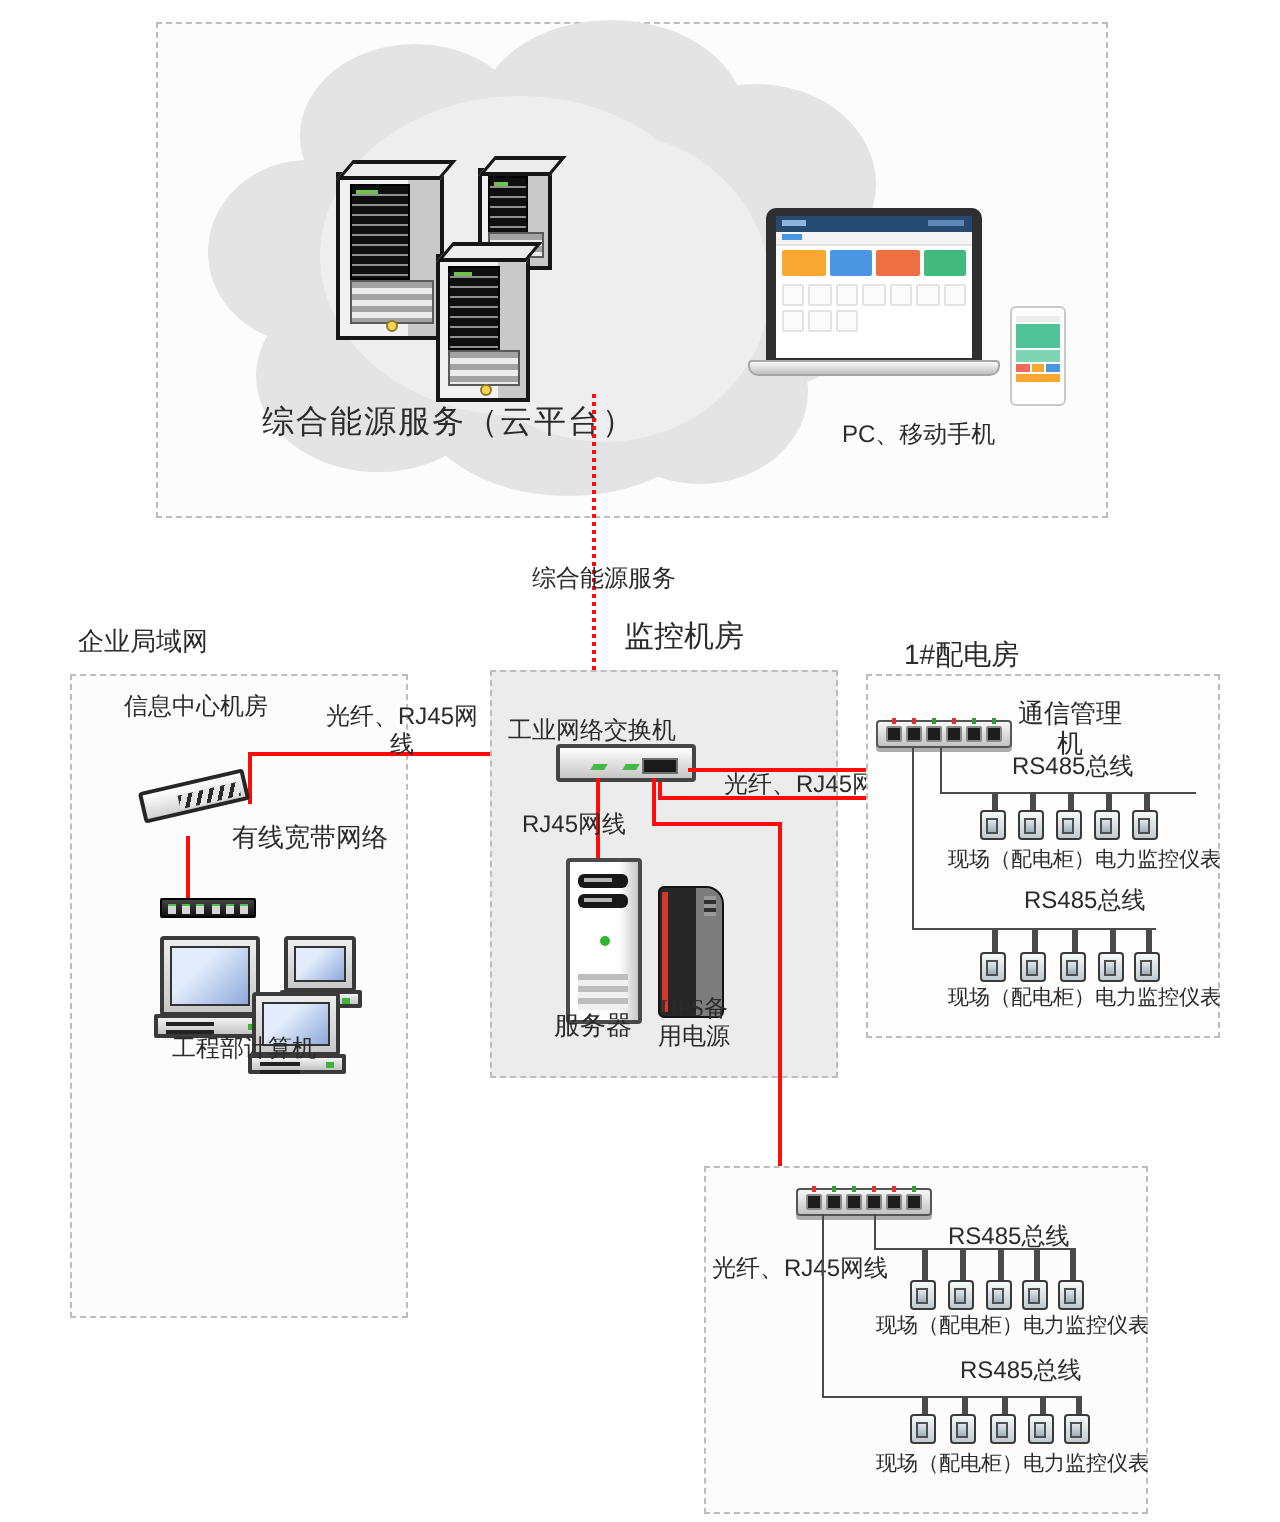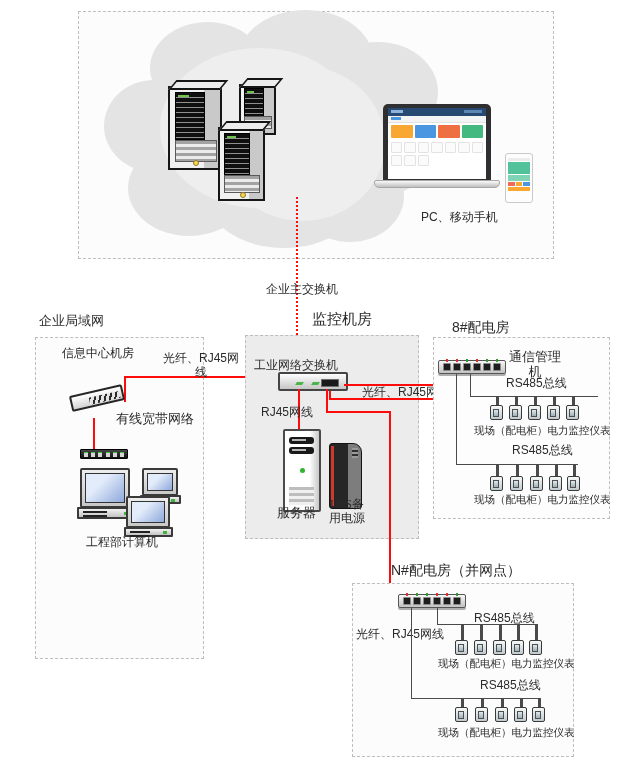--- a/index.html
+++ b/index.html
@@ -134,20 +134,21 @@
     <span class="t-panel"></span>
     <span class="t-vents"></span>
     <span class="t-led"></span>
   </div>
   <div class="tower" style="left:218px;top:127px;width:43px;height:70px;">
     <span class="t-panel"></span>
     <span class="t-vents"></span>
     <span class="t-led"></span>
   </div>
 
+  <div class="lbl fs16" style="left:131px;top:203px;">综合能源服务（云平台）</div>
 
   <div class="laptop">
     <div class="lap-screen">
       <div class="ls-top"></div>
       <div class="ls-nav"></div>
       <div class="ls-tiles">
           <span class="tile t1"></span>
           <span class="tile t2"></span>
           <span class="tile t3"></span>
           <span class="tile t4"></span>
@@ -174,21 +175,21 @@
     <div class="ph-row">
         <span class="ph-c c1"></span>
         <span class="ph-c c2"></span>
         <span class="ph-c c3"></span>
       </div>
     <div class="ph-o"></div>
   </div>
   <div class="lbl fs12" style="left:421px;top:211px;">PC、移动手机</div>
 
   <div class="dotted-red" style="left:296px;top:197px;height:174px;"></div>
-  <div class="lbl fs12" style="left:266px;top:283px;">企业主交换机</div>
+  <div class="lbl fs12" style="left:266px;top:283px;">综合能源服务</div>
 
   <div class="lbl fs13" style="left:39px;top:314px;">企业局域网</div>
   <div class="dashed-box" style="left:35px;top:337px;width:167px;height:320px;"></div>
   <div class="lbl fs12" style="left:62px;top:347px;">信息中心机房</div>
 
   <div class="redline" style="left:124px;top:376px;width:156px;height:2px;"></div>
   <div class="redline" style="left:124px;top:376px;width:2px;height:26px;"></div>
   <div class="lbl fs11 center" style="left:158px;top:352px;width:86px;white-space:normal;">
     <span style="display:block;">光纤、RJ45网</span>
     <span style="display:block;">线</span>
@@ -212,21 +213,21 @@
     </div>
   <div class="pccase" style="left:77px;top:507px;width:57px;height:12px;"></div>
   <div class="mon" style="left:142px;top:468px;width:36px;height:28px;">
       <i></i>
     </div>
   <div class="pccase" style="left:140px;top:495px;width:41px;height:9px;"></div>
   <div class="mon" style="left:126px;top:496px;width:44px;height:32px;">
       <i></i>
     </div>
   <div class="pccase" style="left:124px;top:527px;width:49px;height:10px;"></div>
-  <div class="lbl fs12" style="left:86px;top:536px;">工程部计算机</div>
+  <div class="lbl fs12" style="left:86px;top:518px;">工程部计算机</div>
 
   <div class="lbl fs15" style="left:312px;top:310px;">监控机房</div>
   <div class="dashed-box" style="left:245px;top:335px;width:172px;height:202px;background:#ececec;"></div>
 
   <div class="lbl fs12" style="left:254px;top:359px;">工业网络交换机</div>
   <div class="indswitch">
     <span class="isw-led" style="left:16px;"></span>
     <span class="isw-led" style="left:32px;"></span>
     <span class="isw-slot"></span>
   </div>
@@ -252,21 +253,21 @@
     <span class="s-vents"></span>
   </div>
   <div class="lbl fs13" style="left:277px;top:506px;">服务器</div>
 
   <div class="ups"></div>
   <div class="lbl fs11 serif center" style="left:326px;top:498px;width:42px;white-space:normal;">
     <span style="display:block;">UPS备</span>
     <span style="display:block;text-align:center;">用电源</span>
   </div>
 
-  <div class="lbl fs14" style="left:452px;top:319px;">8#配电房</div>
+  <div class="lbl fs14" style="left:452px;top:319px;">1#配电房</div>
   <div class="dashed-box" style="left:433px;top:337px;width:175px;height:180px;background:#fdfdfd;"></div>
 
   <div class="commhub" style="left:438px;top:360px;">
     <span class="cport">
         <span class="led r"></span>
         <span class="jack"></span>
       </span>
     <span class="cport">
         <span class="led r"></span>
         <span class="jack"></span>
@@ -316,21 +317,20 @@
   <div class="line" style="left:536px;top:464px;width:3px;height:13px;"></div>
   <div class="line" style="left:555px;top:464px;width:3px;height:13px;"></div>
   <div class="line" style="left:573px;top:464px;width:3px;height:13px;"></div>
   <div class="meter" style="left:490px;top:476px;"></div>
   <div class="meter" style="left:510px;top:476px;"></div>
   <div class="meter" style="left:530px;top:476px;"></div>
   <div class="meter" style="left:549px;top:476px;"></div>
   <div class="meter" style="left:567px;top:476px;"></div>
   <div class="lbl fs10" style="left:474px;top:493px;">现场（配电柜）电力监控仪表</div>
 
-  <div class="lbl fs14" style="left:391px;top:562px;">N#配电房（并网点）</div>
   <div class="dashed-box" style="left:352px;top:583px;width:220px;height:172px;"></div>
 
   <div class="commhub" style="left:398px;top:594px;">
     <span class="cport">
         <span class="led r"></span>
         <span class="jack"></span>
       </span>
     <span class="cport">
         <span class="led g"></span>
         <span class="jack"></span>

